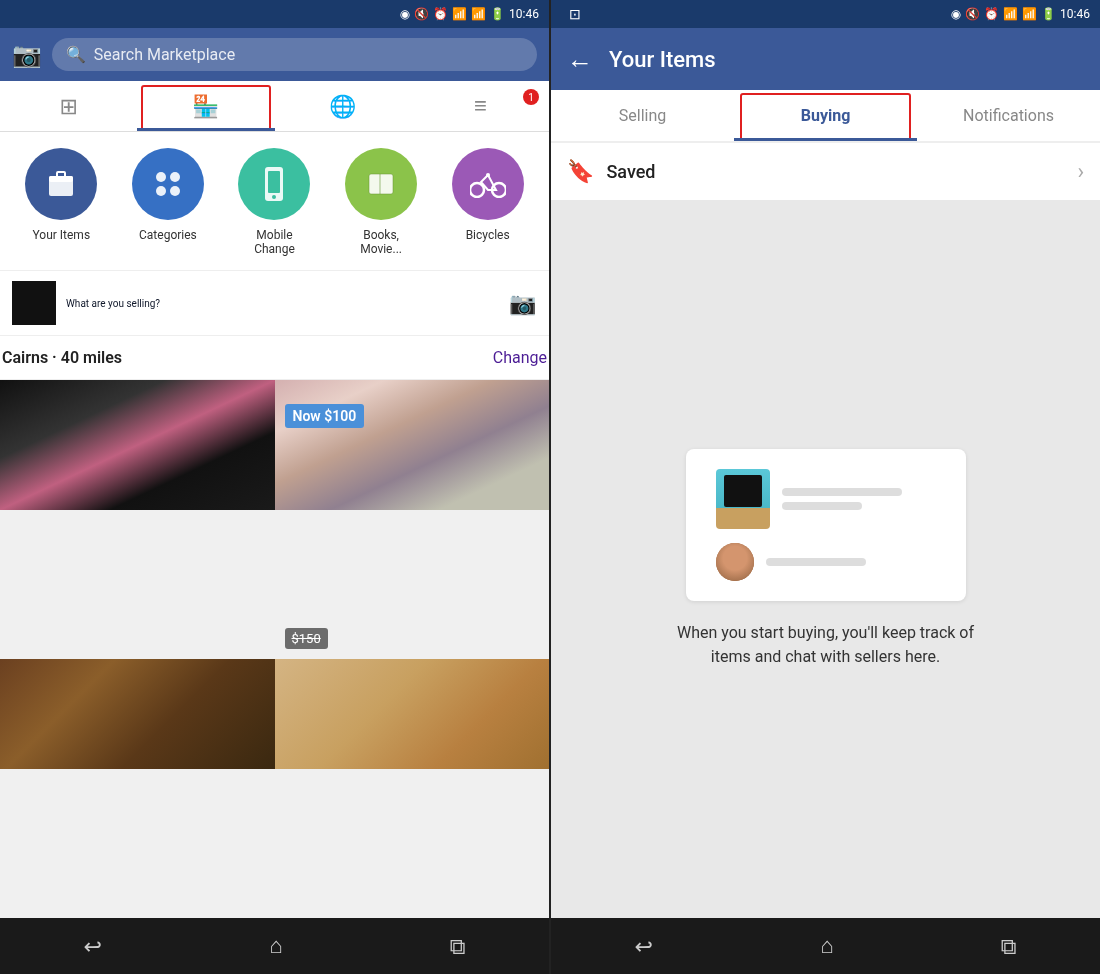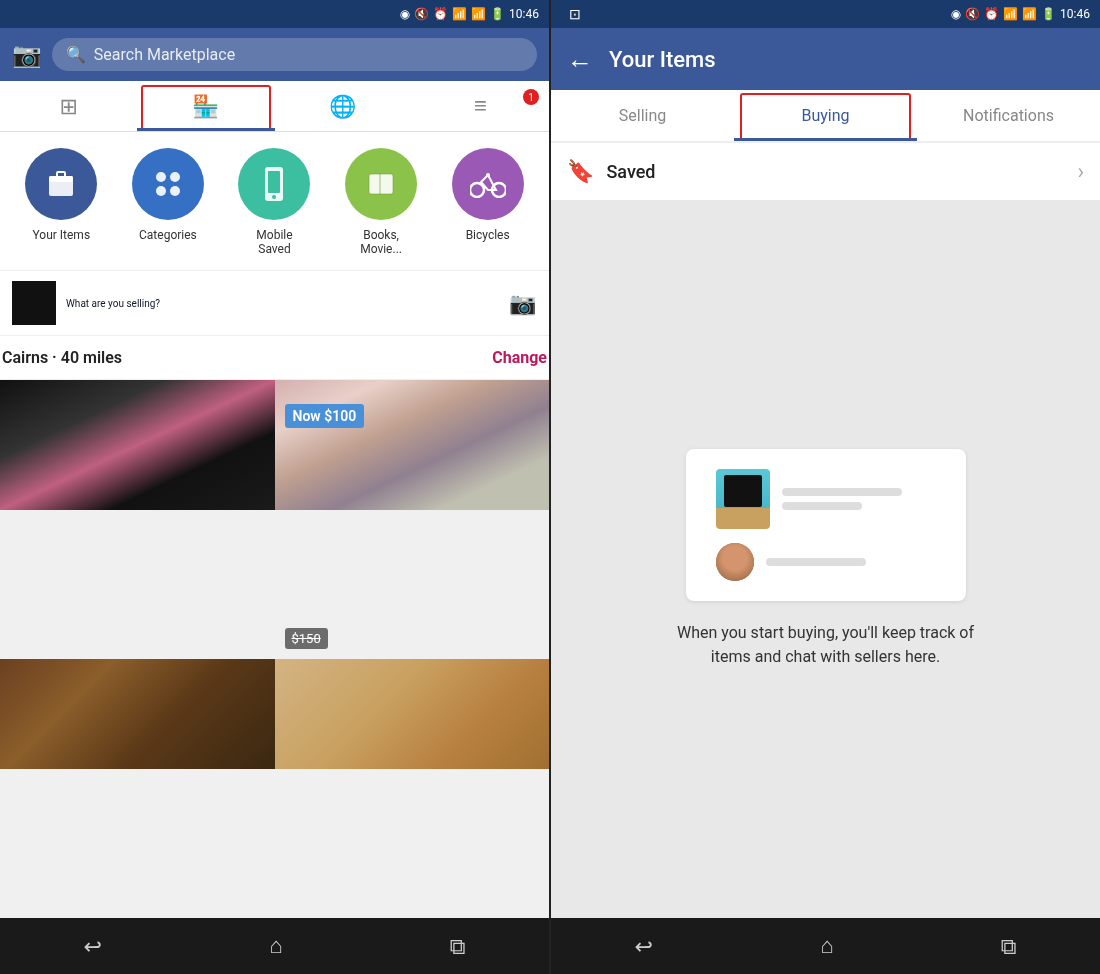--- a/index.html
+++ b/index.html
@@ -132,21 +132,21 @@
     
     .location-row {
       background: white;
       display: flex;
       align-items: center;
       justify-content: space-between;
       padding: 12px 2px;
       border-bottom: 1px solid #eee;
     }
     .location-text { font-size: 16px; color: #222; font-weight: 600; }
-    .change-link { color: #be185d; font-size: 16px; font-weight: 700; }
+    .change-link { color: #4c1d95; font-size: 16px; font-weight: 400; }
 
     
     .product-grid { display: flex; flex-wrap: wrap; flex: 1; overflow: hidden; }
     .product-cell { width: 50%; position: relative; overflow: hidden; }
     .price-tag {
       position: absolute;
       top: 24px; left: 10px;
       background: #4a90d9;
       color: white;
       padding: 4px 8px;
@@ -173,21 +173,21 @@
     .tab-item {
       flex: 1;
       padding: 16px 8px;
       text-align: center;
       font-size: 16px;
       color: #888;
       position: relative;
     }
     .tab-item.active {
       color: #3b5998;
-      font-weight: 400;
+      font-weight: 700;
     }
     .tab-active-line {
       position: absolute;
       bottom: 0; left: 0; right: 0;
       height: 3px;
       background: #3b5998;
     }
     .tab-highlight {
       border: 2.5px solid #e02020;
       position: absolute;
@@ -386,21 +386,21 @@
         <span class="category-label">Categories</span>
       </div>
       <div class="category-item">
         <div class="category-circle cat-teal">
           <svg width="24" height="36" viewBox="0 0 24 36">
               <rect x="3" y="1" width="18" height="34" rx="3" fill="white" opacity="0.9"></rect>
               <rect x="6" y="5" width="12" height="22" rx="1" fill="#3bbfa0"></rect>
               <circle cx="12" cy="31" r="2" fill="#3bbfa0"></circle>
             </svg>
         </div>
-        <span class="category-label">Mobile Saved</span>
+        <span class="category-label">Mobile Change</span>
       </div>
       <div class="category-item">
         <div class="category-circle cat-green">
           <svg width="32" height="32" viewBox="0 0 32 32">
               <rect x="4" y="6" width="24" height="20" rx="2" fill="white" opacity="0.9"></rect>
               <rect x="4" y="6" width="24" height="20" rx="2" fill="none" stroke="rgba(100,150,50,0.5)" stroke-width="1"></rect>
               <rect x="14" y="6" width="2" height="20" fill="rgba(100,150,50,0.3)"></rect>
             </svg>
         </div>
         <span class="category-label">Books, Movie...</span>

